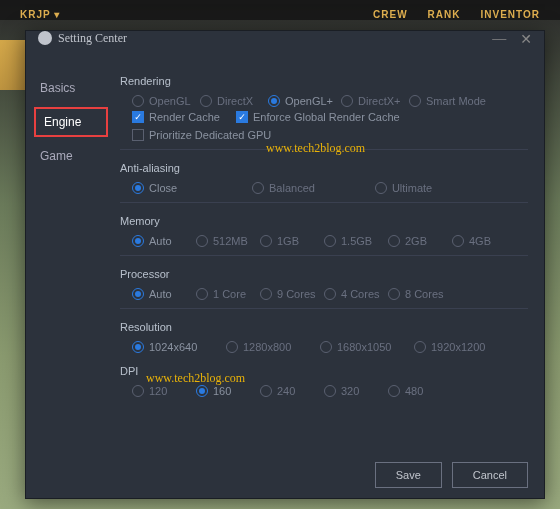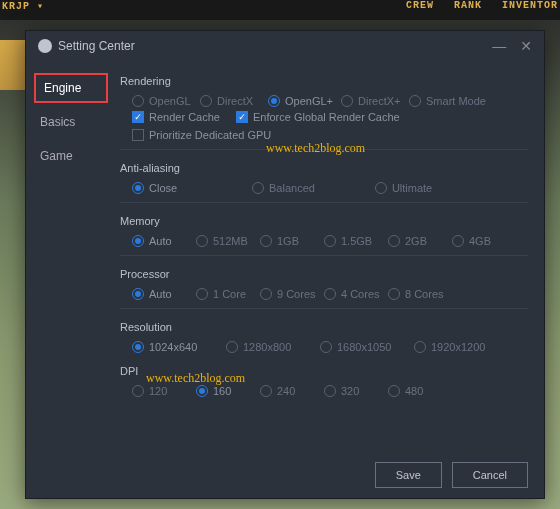--- a/index.html
+++ b/index.html
@@ -15,27 +15,26 @@
   position: absolute;
   top: 0; left: 0; right: 0; bottom: 0;
   background: linear-gradient(180deg, #2a2a2a 0%, #6a7a5a 40%, #8a9a6f 70%, #9aaa7f 100%);
 }
 .top-bar {
   position: absolute;
   top: 0; left: 0; right: 0;
   height: 20px;
   background: rgba(20,20,20,0.8);
   display: flex;
-  align-items: flex-start;
-  padding: 0 2px;
+  align-items: flex-end;
+  padding: 0 20px;
   color: #e0b050;
   font-size: 10px;
   font-weight: bold;
   letter-spacing: 1px;
-  font-family: Liberation Mono, monospace;
 }
 .top-bar .right { margin-left: auto; display: flex; gap: 20px; }
 .gold-badge {
   position: absolute;
   left: 0;
   top: 40px;
   width: 30px;
   height: 50px;
   background: linear-gradient(135deg, #d4a84a, #b0883a);
   border-radius: 0 4px 4px 0;
@@ -49,24 +48,25 @@
   background: #2c323c;
   border: 1px solid #1a1e24;
   box-shadow: 0 4px 20px rgba(0,0,0,0.5);
   display: flex;
   flex-direction: column;
 }
 .title-bar {
   height: 30px;
   background: #2c323c;
   display: flex;
-  align-items: center;
+  align-items: flex-start;
   padding: 0 12px;
   color: #c0c4cc;
   font-size: 12px;
+  font-family: Liberation Serif, serif;
 }
 .title-bar .icon {
   width: 14px; height: 14px;
   background: #c0c4cc;
   border-radius: 50%;
   margin-right: 6px;
   display: inline-block;
 }
 .title-bar .win-controls {
   margin-left: auto;
@@ -224,22 +224,22 @@
     <span class="icon"></span>
     <span>Setting Center</span>
     <div class="win-controls">
       <span class="win-btn">—</span>
       <span class="win-btn">✕</span>
     </div>
   </div>
 
   <div class="main-content">
     <div class="sidebar">
+      <div class="sidebar-item">Basics</div>
       <div class="sidebar-item active">Engine</div>
-      <div class="sidebar-item">Basics</div>
       <div class="sidebar-item">Game</div>
     </div>
 
     <div class="content">
       <div class="section-label">Rendering</div>
       <div class="options-row">
         <div class="radio">
             <span class="radio-circle">
               <span class="radio-dot"></span>
             </span>

